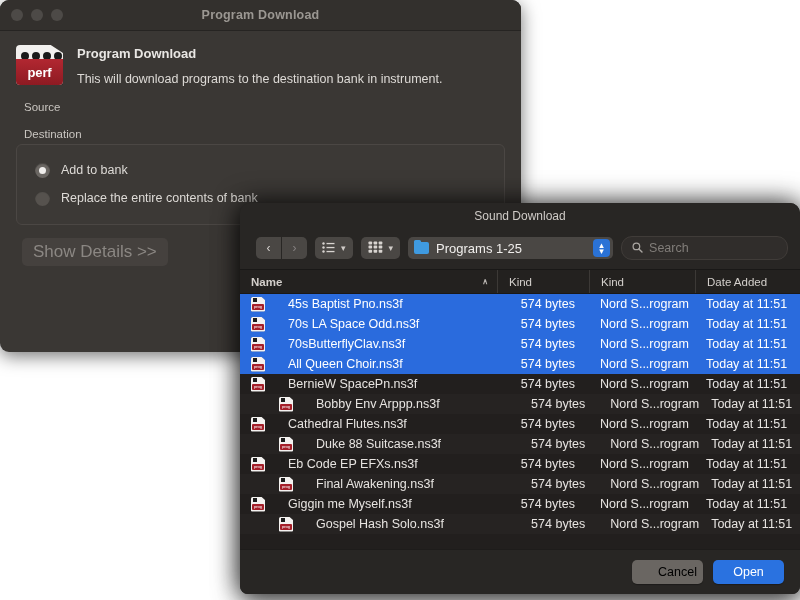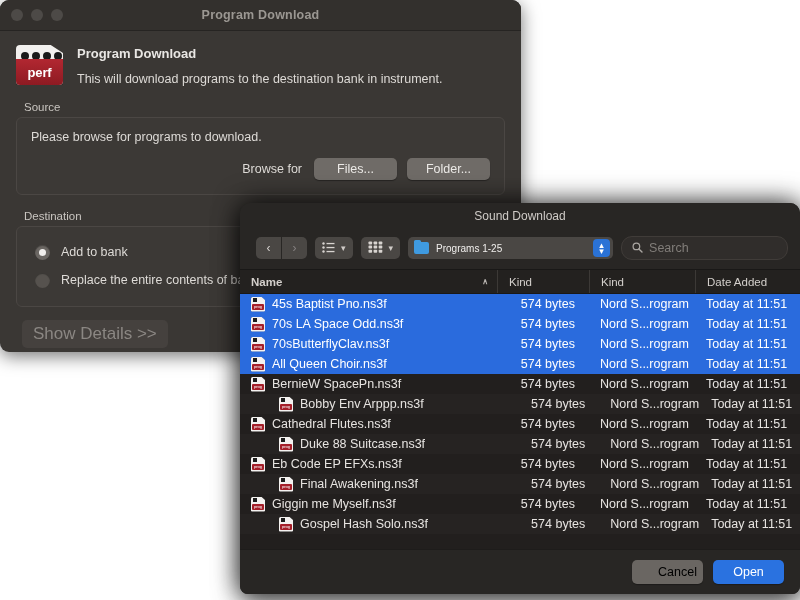--- a/index.html
+++ b/index.html
@@ -155,21 +155,21 @@
     cursor:default;
   }
   .folder-ico {
     width: 15px; height: 12px; flex:0 0 auto; position:relative;
     background:#3f9ae0; border-radius: 1.5px 2px 2px 2px;
   }
   .folder-ico::before{
     content:""; position:absolute; left:0; top:-2.5px; width:6.5px; height:3px;
     background:#3f9ae0; border-radius:1.5px 1.5px 0 0;
   }
-  .path-text { font-size: 10px; color:#f0eeec; flex:1 1 auto; white-space:nowrap; overflow:hidden; }
+  .path-text { font-size: 13px; color:#f0eeec; flex:1 1 auto; white-space:nowrap; overflow:hidden; }
   .stepper {
     width: 17px; height: 18px; border-radius:4px; background:#2a72d6;
     display:flex; flex-direction:column; align-items:center; justify-content:center;
     color:#fff; line-height: .68; font-size: 9px; flex:0 0 auto;
   }
 
   .searchfield {
     flex: 1 1 auto; height: 22px; background:#302d2b; border:1px solid #403c39;
     border-radius: 11px; display:flex; align-items:center; gap:6px; padding: 0 10px;
     min-width: 120px;
@@ -192,21 +192,21 @@
   .ch.kind { width: 106px; }
   .ch.date { width: 105px; }
   .sortcaret { position:absolute; right:9px; font-size:8px; color:#b9b5b1; }
 
   
   .sd-list { flex: 1 1 auto; overflow:hidden; background:#221f1e; position:relative; }
   .row { display:flex; height: 20px; align-items:center; font-size: 12.5px; color:#e7e4e1; }
   .row.alt { background:#262322;padding-left:28px; }
   .row.sel { background:#2a6bdd; color:#ffffff; }
   .cell { box-sizing:border-box; padding-left: 11px; white-space:nowrap; overflow:hidden; }
-  .cell.name { width: 257px; display:flex; align-items:center; gap:7px; }
+  .cell.name { width: 257px; display:flex; align-items:center; gap:23px; }
   .cell.size { width: 92px; text-align:right; padding-right: 14px; padding-left:0; }
   .cell.kind { width: 106px; }
   .cell.date { width: 105px; }
 
   .prog-ico {
     width: 14px; height: 15px; flex:0 0 auto; position:relative;
     background:#f4f2f0; border-radius: 1.5px;
     box-shadow: 0 0 0 .5px rgba(0,0,0,.35);
     clip-path: polygon(0 0, 72% 0, 100% 24%, 100% 100%, 0 100%);
   }
@@ -262,28 +262,20 @@
             <span>perf</span>
           </div>
         </div>
         <div class="pd-headtext">
           <div class="pd-h1">Program Download</div>
           <div class="pd-h2">This will download programs to the destination bank in instrument.</div>
         </div>
       </div>
 
       <div class="group-label">Source</div>
-      <div class="groupbox source-box">
-        <div class="source-text">Please browse for programs to download.</div>
-        <div class="browse-row">
-          <span class="browse-label">Browse for</span>
-          <button class="btn">Files...</button>
-          <button class="btn">Folder...</button>
-        </div>
-      </div>
 
       <div class="group-label">Destination</div>
       <div class="groupbox dest-box">
         <div class="radio-row">
           <span class="radio on"></span>
           <span class="radio-label">Add to bank</span>
         </div>
         <div class="radio-row">
           <span class="radio"></span>
           <span class="radio-label">Replace the entire contents of bank</span>

